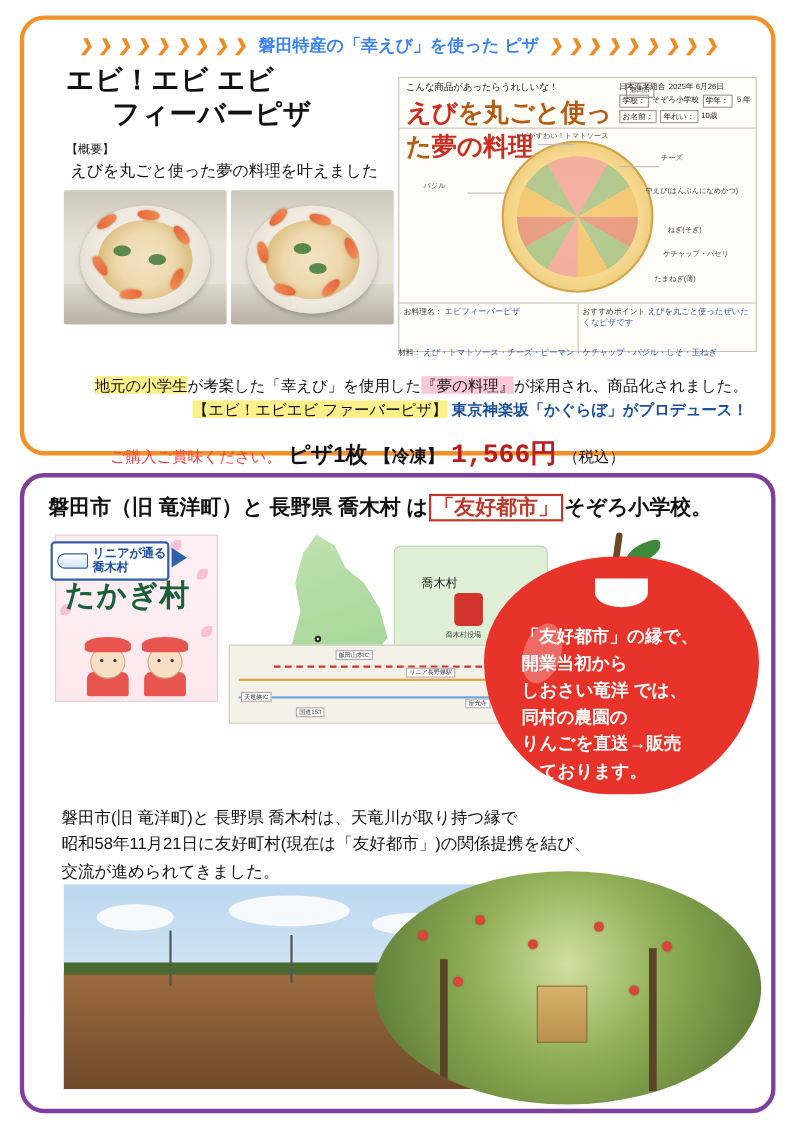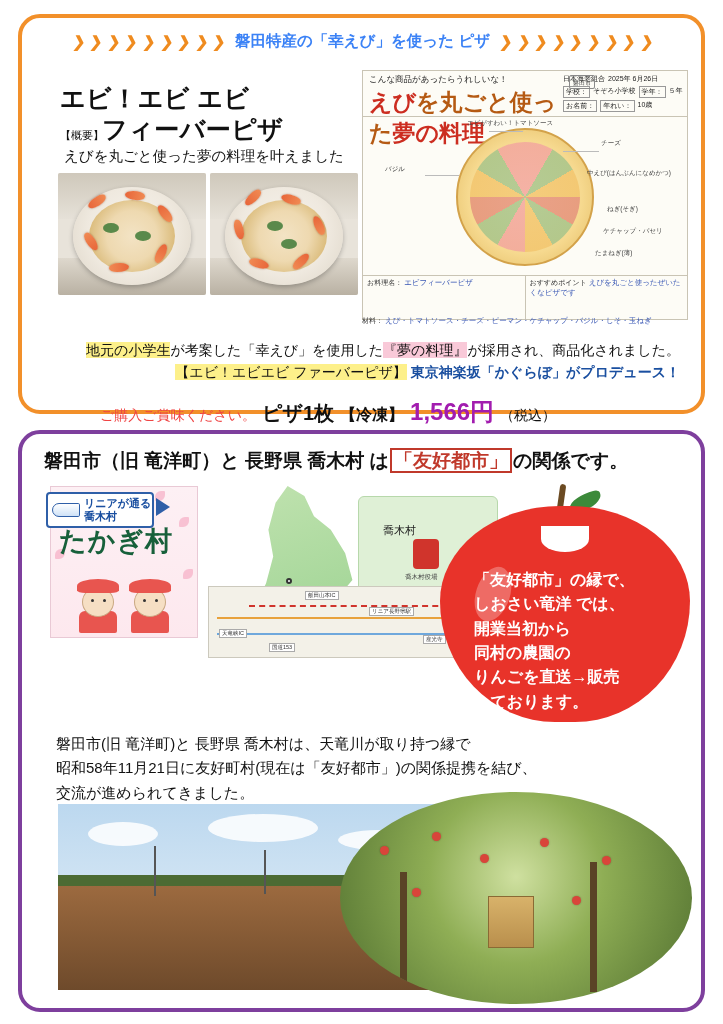--- a/index.html
+++ b/index.html
@@ -45,21 +45,21 @@
   .ribbon-text {
     font-size: 15.5px;
     font-weight: bold;
     color: #3b82f6;
     white-space: nowrap;
     padding: 0 4px;
   }
 
   .top-title {
     position: absolute;
-    left: 38px; top: 65px;
+    left: 38px; top: 40px;
     width: 280px;
     font-size: 25px;
     font-weight: bold;
     color: #111;
     line-height: 1.25;
     letter-spacing: 0.5px;
   }
   .top-title .l2 { display:block; padding-left: 42px; }
 
   .gaiyou-label {
@@ -220,22 +220,22 @@
   .blue-b { color: #1a4fa0; font-weight: bold; }
 
   .price-row {
     position: absolute; left: 78px; top: 378px;
     display: flex; align-items: baseline; gap: 6px;
   }
   .price-lead { font-size: 14px; color: #ef4444; }
   .price-item { font-size: 20px; font-weight: bold; color: #111; }
   .price-frozen { font-size: 16px; font-weight: bold; color: #111; }
   .price-num {
-    font-size: 24px; font-weight: bold; color: #a21caf;
-    font-family: Liberation Sans, sans-serif;
+    font-size: 24px; font-weight: bold; color: #b91c1c;
+    font-family: Liberation Mono, monospace;
   }
   .price-tax { font-size: 14px; color: #111; }
 
   
   .panel-bottom {
     position: absolute;
     left: 18px; top: 430px;
     width: 687px; height: 582px;
     border: 4px solid #7e3f9d;
     border-radius: 22px;
@@ -604,21 +604,21 @@
       <span class="price-item">ピザ1枚</span>
       <span class="price-frozen">【冷凍】</span>
       <span class="price-num">1,566円</span>
       <span class="price-tax">（税込）</span>
     </div>
   </div>
 
   <div class="panel-bottom">
 
     <div class="b-title">
-      <span>磐田市（旧 竜洋町）と 長野県 喬木村 は</span><span class="boxed">「友好都市」</span><span>の関係です。</span>
+      <span>磐田市（旧 竜洋町）と 長野県 喬木村 は</span><span class="boxed">「友好都市」</span><span>そぞろ小学校。</span>
     </div>
 
     <div class="poster">
       <div class="petal" style="left:8px;top:6px;"></div>
       <div class="petal" style="left:104px;top:4px;"></div>
       <div class="petal" style="left:128px;top:30px;"></div>
       <div class="petal" style="left:4px;top:62px;"></div>
       <div class="petal" style="left:132px;top:82px;"></div>
       <div class="poster-sub">南信州</div>
       <div class="poster-main">たかぎ村</div>
@@ -669,22 +669,22 @@
     <div class="arrow-blue"></div>
 
     <div class="apple">
       <div class="apple-stem"></div>
       <div class="apple-leaf"></div>
       <div class="apple-body">
         <div class="apple-notch"></div>
         <div class="apple-shine"></div>
         <div class="apple-text">
           <div>「友好都市」の縁で、</div>
+          <div>開業当初から</div>
           <div>しおさい竜洋 では、</div>
-          <div>開業当初から</div>
           <div>同村の農園の</div>
           <div>りんごを直送→販売</div>
           <div>しております。</div>
         </div>
       </div>
     </div>
 
     <div class="b-para">
       <div>磐田市(旧 竜洋町)と 長野県 喬木村は、天竜川が取り持つ縁で</div>
       <div>昭和58年11月21日に友好町村(現在は「友好都市」)の関係提携を結び、</div>

